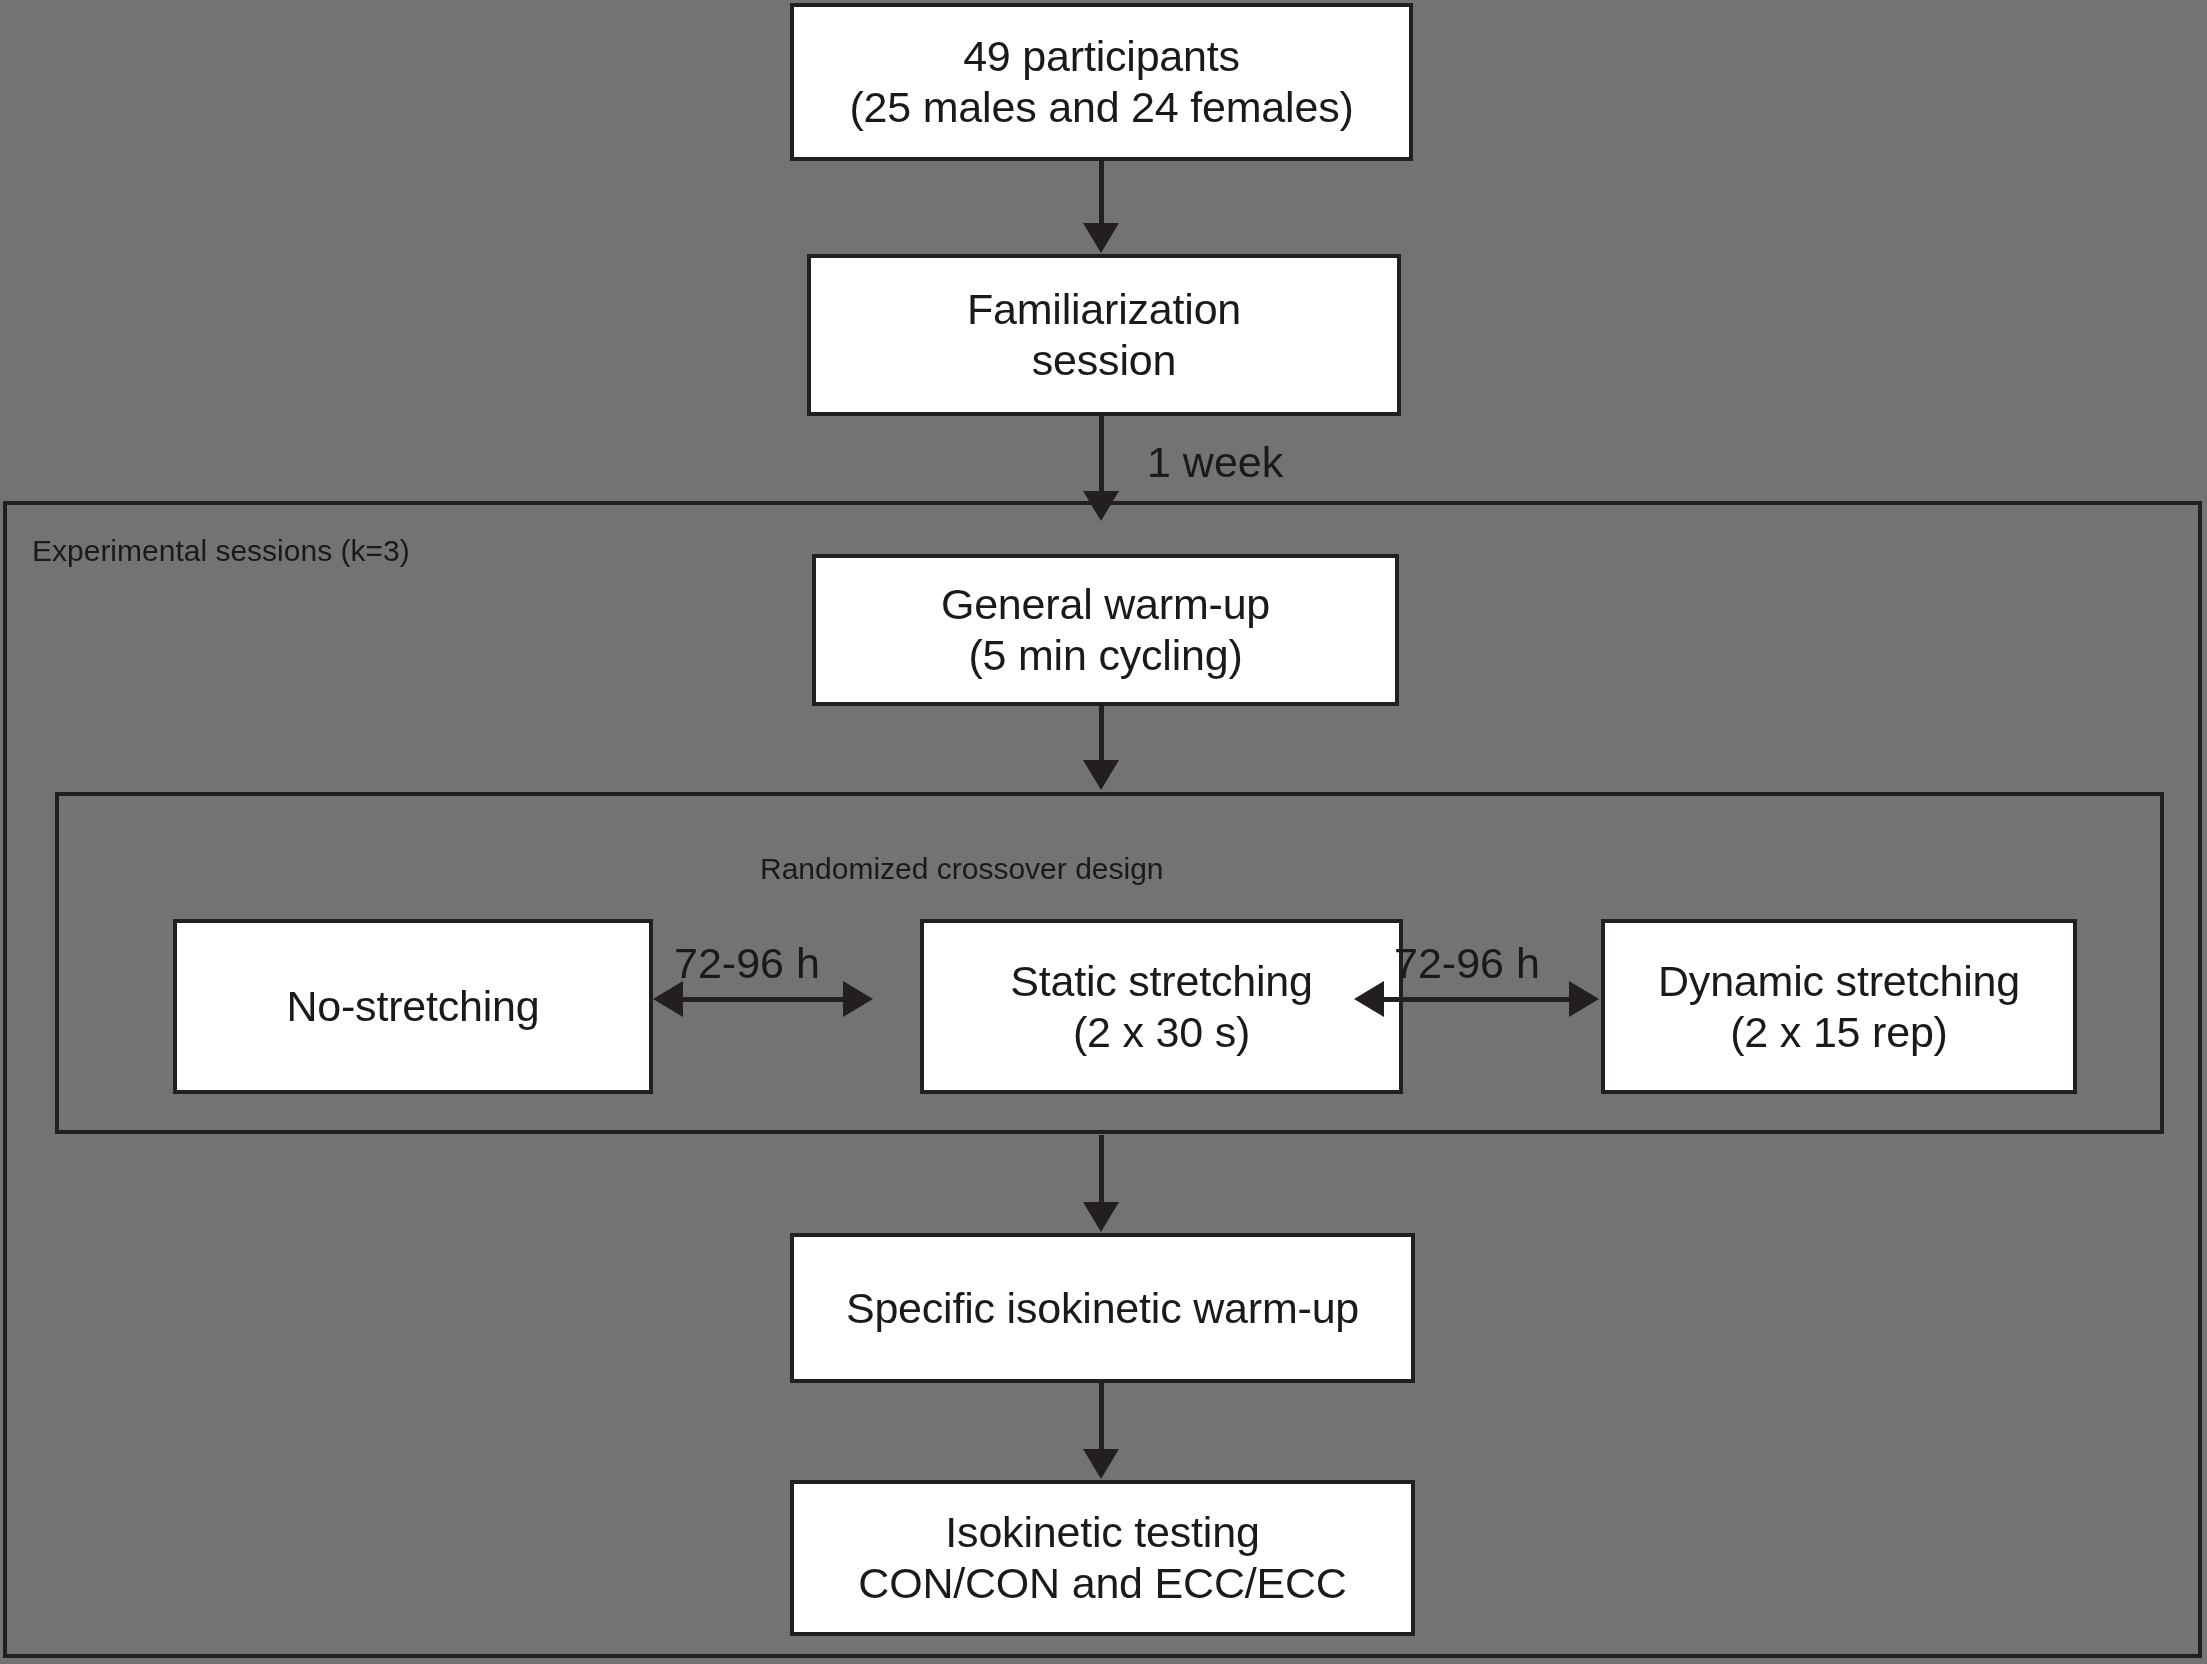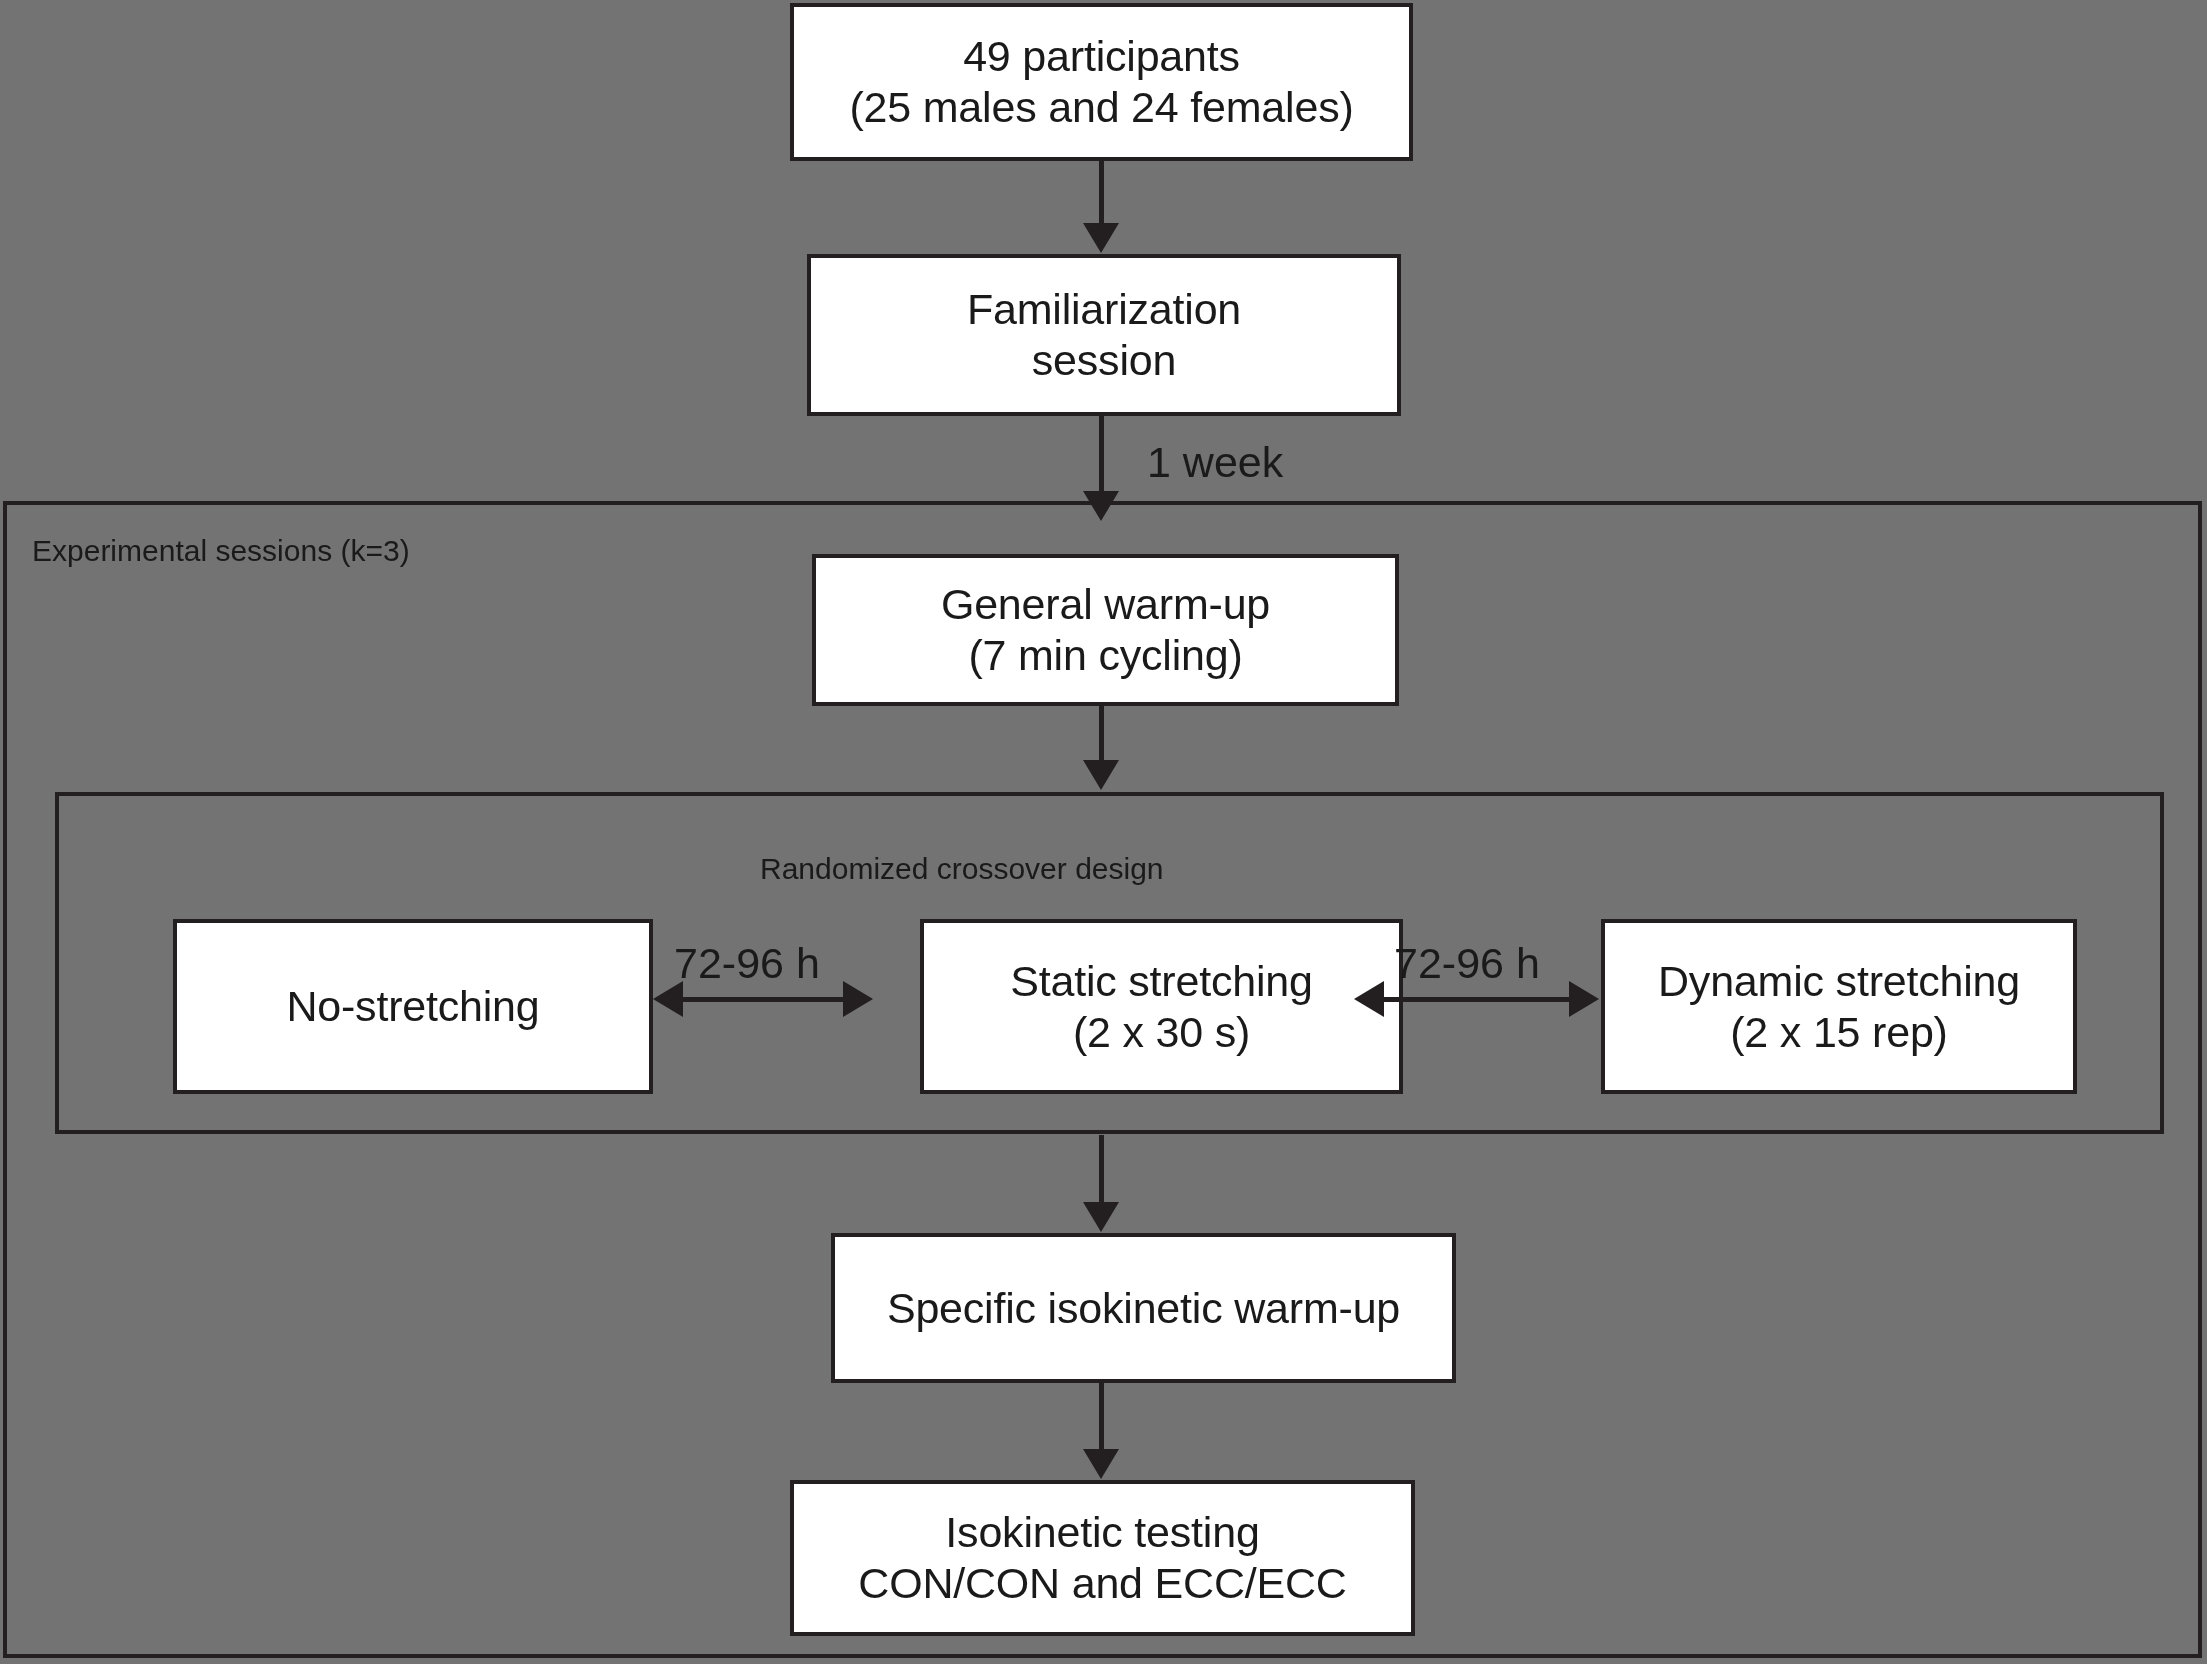--- a/index.html
+++ b/index.html
@@ -110,21 +110,21 @@
 
   <div class="vline" style="left:1099px; top:416px; height:79px;"></div>
   <div class="arrow-down" style="left:1083px; top:491px;"></div>
   <div class="edge-label" style="left:1147px; top:441px;">1 week</div>
 
   <div class="group" style="left:2.6px; top:501px; width:2199px; height:1157px;"></div>
   <div class="group-label" style="left:32px; top:536px;">Experimental sessions (k=3)</div>
 
   <div class="box" style="left:812px; top:554px; width:587px; height:152px;">
     <span class="line">General warm-up</span>
-    <span class="line">(7 min cycling)</span>
+    <span class="line">(5 min cycling)</span>
   </div>
 
   <div class="vline" style="left:1099px; top:706px; height:58px;"></div>
   <div class="arrow-down" style="left:1083px; top:760px;"></div>
 
   <div class="group" style="left:55px; top:792px; width:2109px; height:342px;"></div>
   <div class="group-label" style="left:760px; top:834px;margin-top:20px;">Randomized crossover design</div>
 
   <div class="box" style="left:173px; top:919px; width:480px; height:175px;">
     <span class="line">No-stretching</span>
@@ -146,21 +146,21 @@
   <div class="edge-label" style="left:1394px; top:942px;">72-96 h</div>
 
   <div class="box" style="left:1601px; top:919px; width:476px; height:175px;">
     <span class="line">Dynamic stretching</span>
     <span class="line">(2 x 15 rep)</span>
   </div>
 
   <div class="vline" style="left:1099px; top:1135px; height:71px;"></div>
   <div class="arrow-down" style="left:1083px; top:1202px;"></div>
 
-  <div class="box" style="left:790px; top:1233px; width:625px; height:150px;margin-left:41px;">
+  <div class="box" style="left:790px; top:1233px; width:625px; height:150px;">
     <span class="line">Specific isokinetic warm-up</span>
   </div>
 
   <div class="vline" style="left:1099px; top:1383px; height:69px;"></div>
   <div class="arrow-down" style="left:1083px; top:1449px;"></div>
 
   <div class="box" style="left:790px; top:1480px; width:625px; height:156px;">
     <span class="line">Isokinetic testing</span>
     <span class="line">CON/CON and ECC/ECC</span>
   </div>

